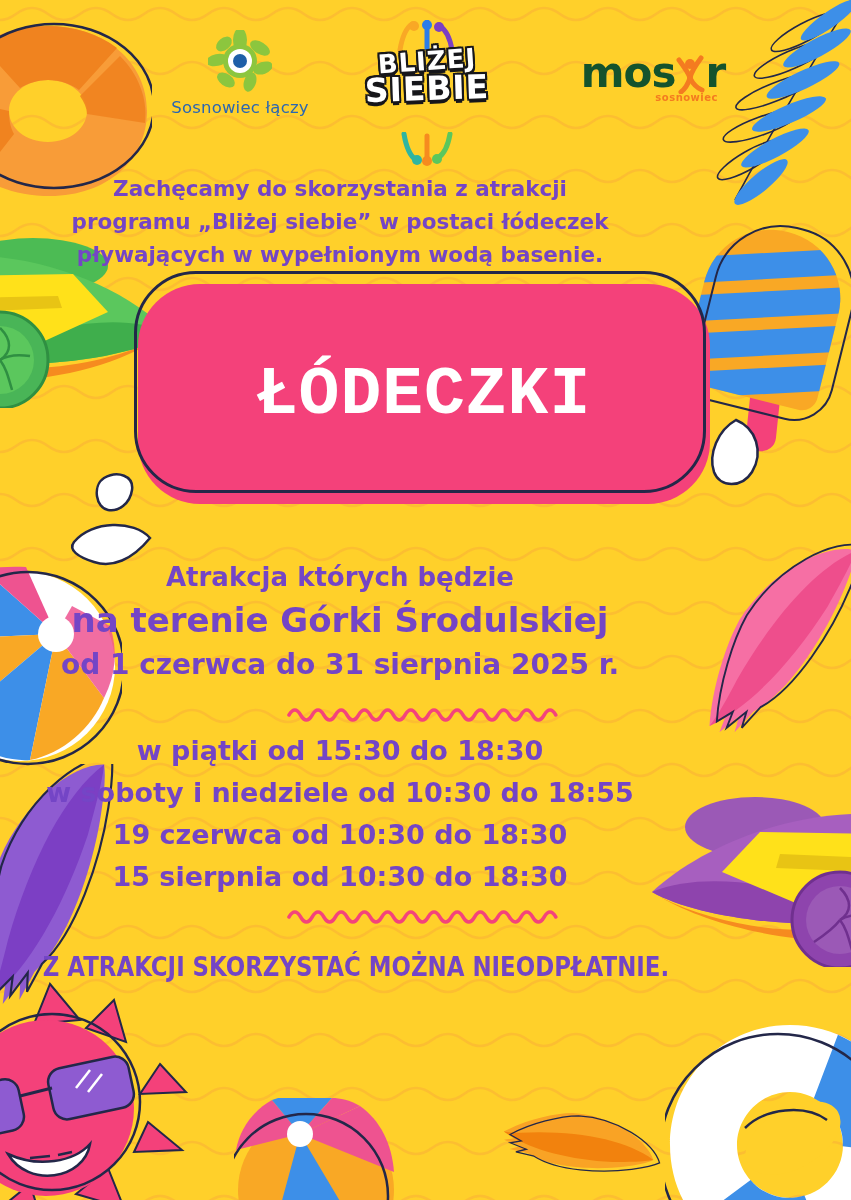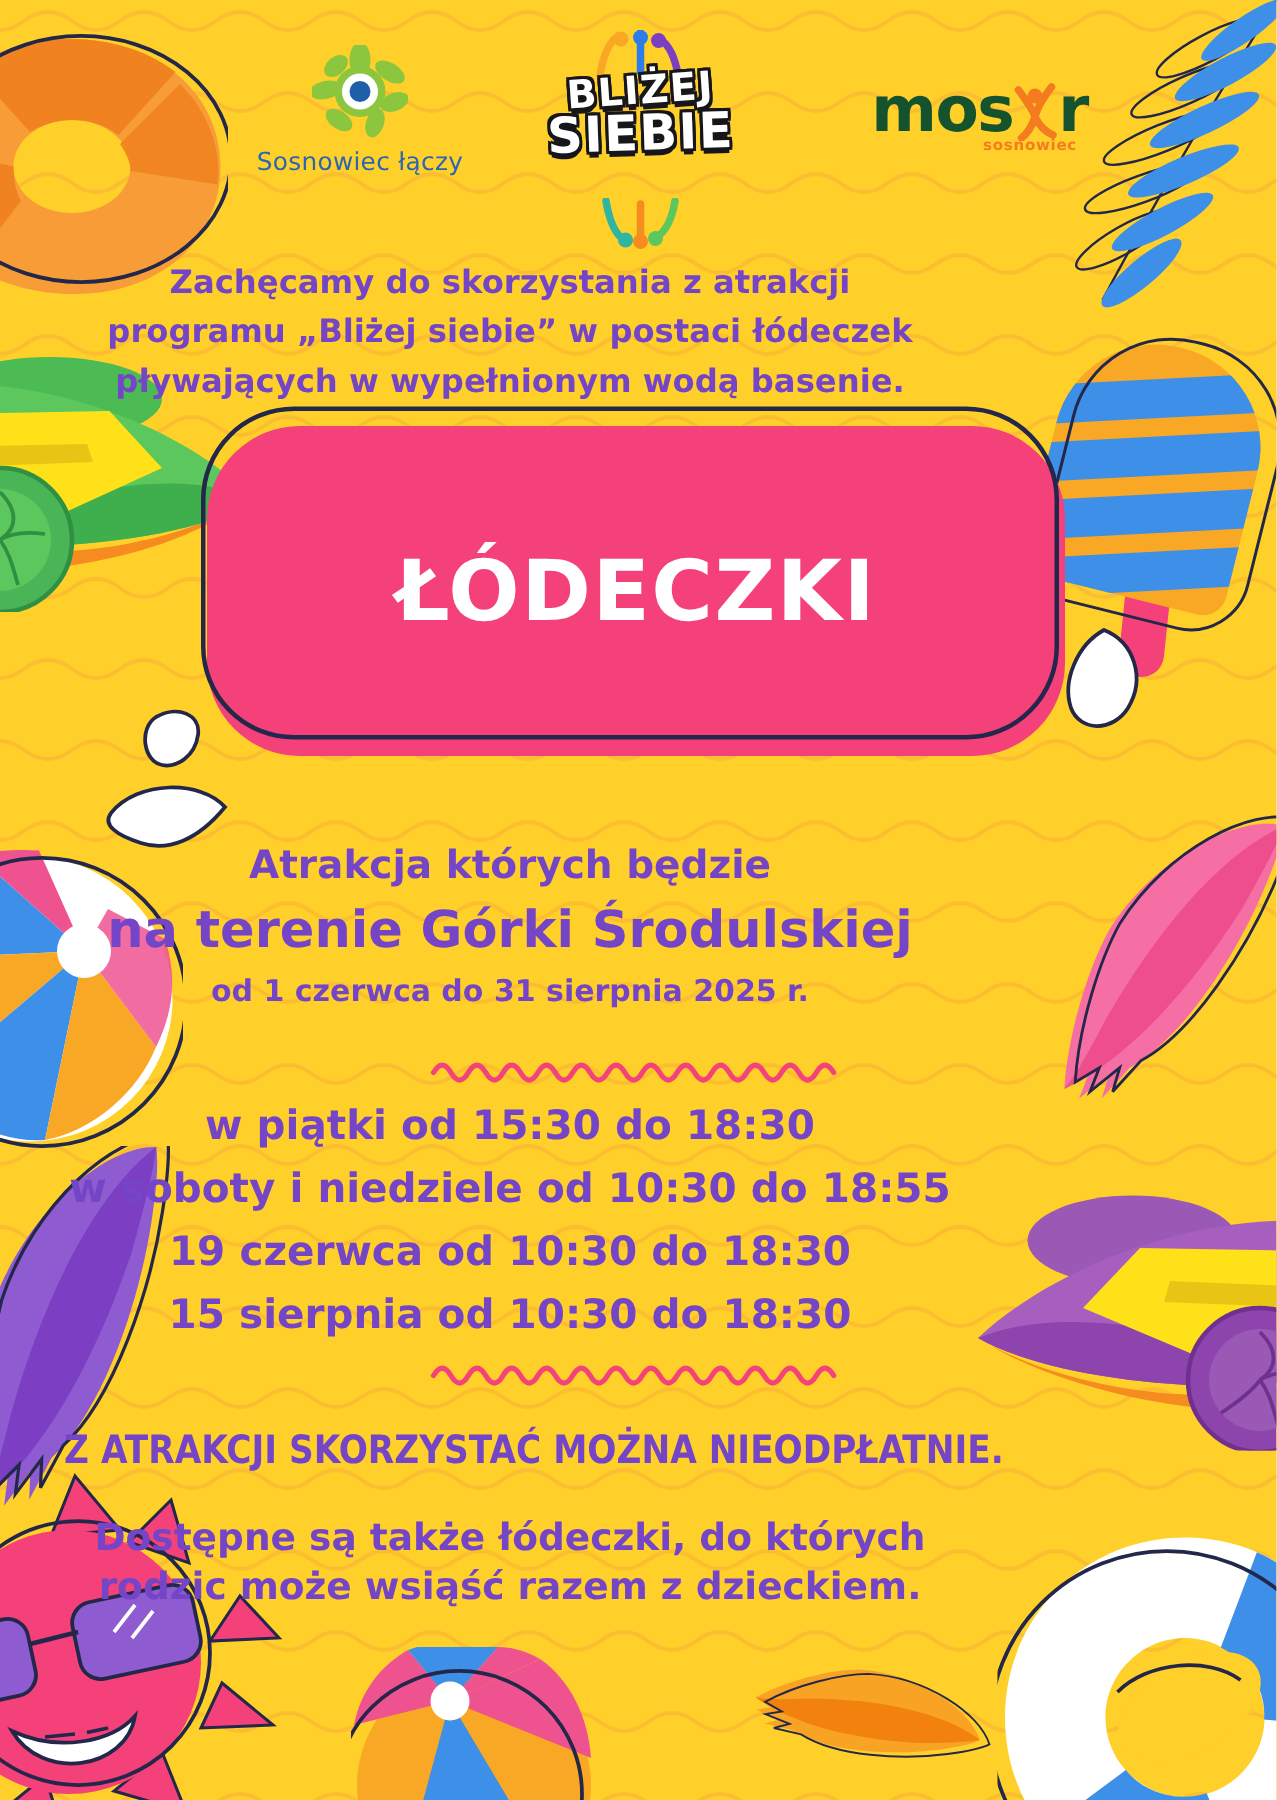--- a/index.html
+++ b/index.html
@@ -27,32 +27,32 @@
   .bs-figs{position:absolute;left:0;width:150px;height:34px;}
   .logo-mosir{position:absolute;left:578px;top:30px;width:150px;height:70px;}
   .mosir-word{display:flex;align-items:flex-end;justify-content:center;color:#14532d;font-weight:800;font-size:42px;line-height:1;letter-spacing:-1px;}
   .mosir-sub{text-align:right;color:#F47B20;font-weight:700;font-size:10px;margin:-2px 10px 0 0;letter-spacing:.5px;}
 
   
   .txt{position:absolute;left:0;width:680px;text-align:center;color:#7445C6;font-weight:700;}
   .intro{top:150px;font-size:21.5px;line-height:33px;}
   .avail1{top:562px;font-size:26px;}
   .avail2{top:600px;font-size:34px;}
-  .avail3{top:648px;font-size:20px;}
+  .avail3{top:648px;font-size:28px;}
   .sched{top:730px;font-size:27px;line-height:42px;}
   .freeline{top:952px;font-size:26px;}
   .freeline span{display:inline-block;transform:scaleX(.88);white-space:nowrap;}
   .note{top:1008px;font-size:25px;line-height:33px;}
 
   
   .title-box{position:absolute;left:138px;top:284px;width:572px;height:220px;background:#F4417A;border-radius:62px;}
   .title-outline{position:absolute;left:0;top:0;width:566px;height:216px;border:3px solid #232749;border-radius:62px;transform:translate(-4px,-13px);}
   .title-box h1{
     margin:0;width:100%;height:100%;display:flex;align-items:center;justify-content:center;
-    color:#fff;font-size:56px;font-weight:800;letter-spacing:1px;
+    color:#fff;font-size:68px;font-weight:800;letter-spacing:1px;font-family:Liberation Mono, monospace;
   }
 
   .squiggle{position:absolute;left:285px;width:281px;height:18px;}
   .sq1{top:704px;} .sq2{top:906px;}
 
   
   .popsicle{position:absolute;right:-24px;top:232px;width:200px;height:210px;transform:rotate(14deg);}
   .pop-stick{position:absolute;left:92px;top:140px;width:30px;height:80px;background:#F4417A;border-radius:15px;transform:rotate(-8deg);}
   .pop-body{position:absolute;left:18px;top:0;width:138px;height:170px;background:#F9A825;border-radius:68px 68px 16px 16px;overflow:hidden;}
   .pop-stripe{position:absolute;left:-40px;width:240px;height:26px;background:#3D8FE8;transform:rotate(-17deg);}
@@ -346,18 +346,14 @@
   </div>
 
   <svg class="squiggle sq2" viewBox="0 0 281 18">
     <path d="M4 11 q 5.8 -10 11.6 0 t 11.6 0 t 11.6 0 t 11.6 0 t 11.6 0 t 11.6 0 t 11.6 0 t 11.6 0 t 11.6 0 t 11.6 0 t 11.6 0 t 11.6 0 t 11.6 0 t 11.6 0 t 11.6 0 t 11.6 0 t 11.6 0 t 11.6 0 t 11.6 0 t 11.6 0 t 11.6 0 t 11.6 0 t 11.6 0" fill="none" stroke="#F4437B" stroke-width="3.5" stroke-linecap="round"></path>
   </svg>
 
   <div class="txt freeline">
     <span>Z ATRAKCJI SKORZYSTAĆ MOŻNA NIEODPŁATNIE.</span>
   </div>
 
-  <div class="txt note">
-    <span>Dostępne są także łódeczki, do których</span><br>
-    <span>rodzic może wsiąść razem z dzieckiem.</span>
-  </div>
 
 </div>
 
 </body></html>

